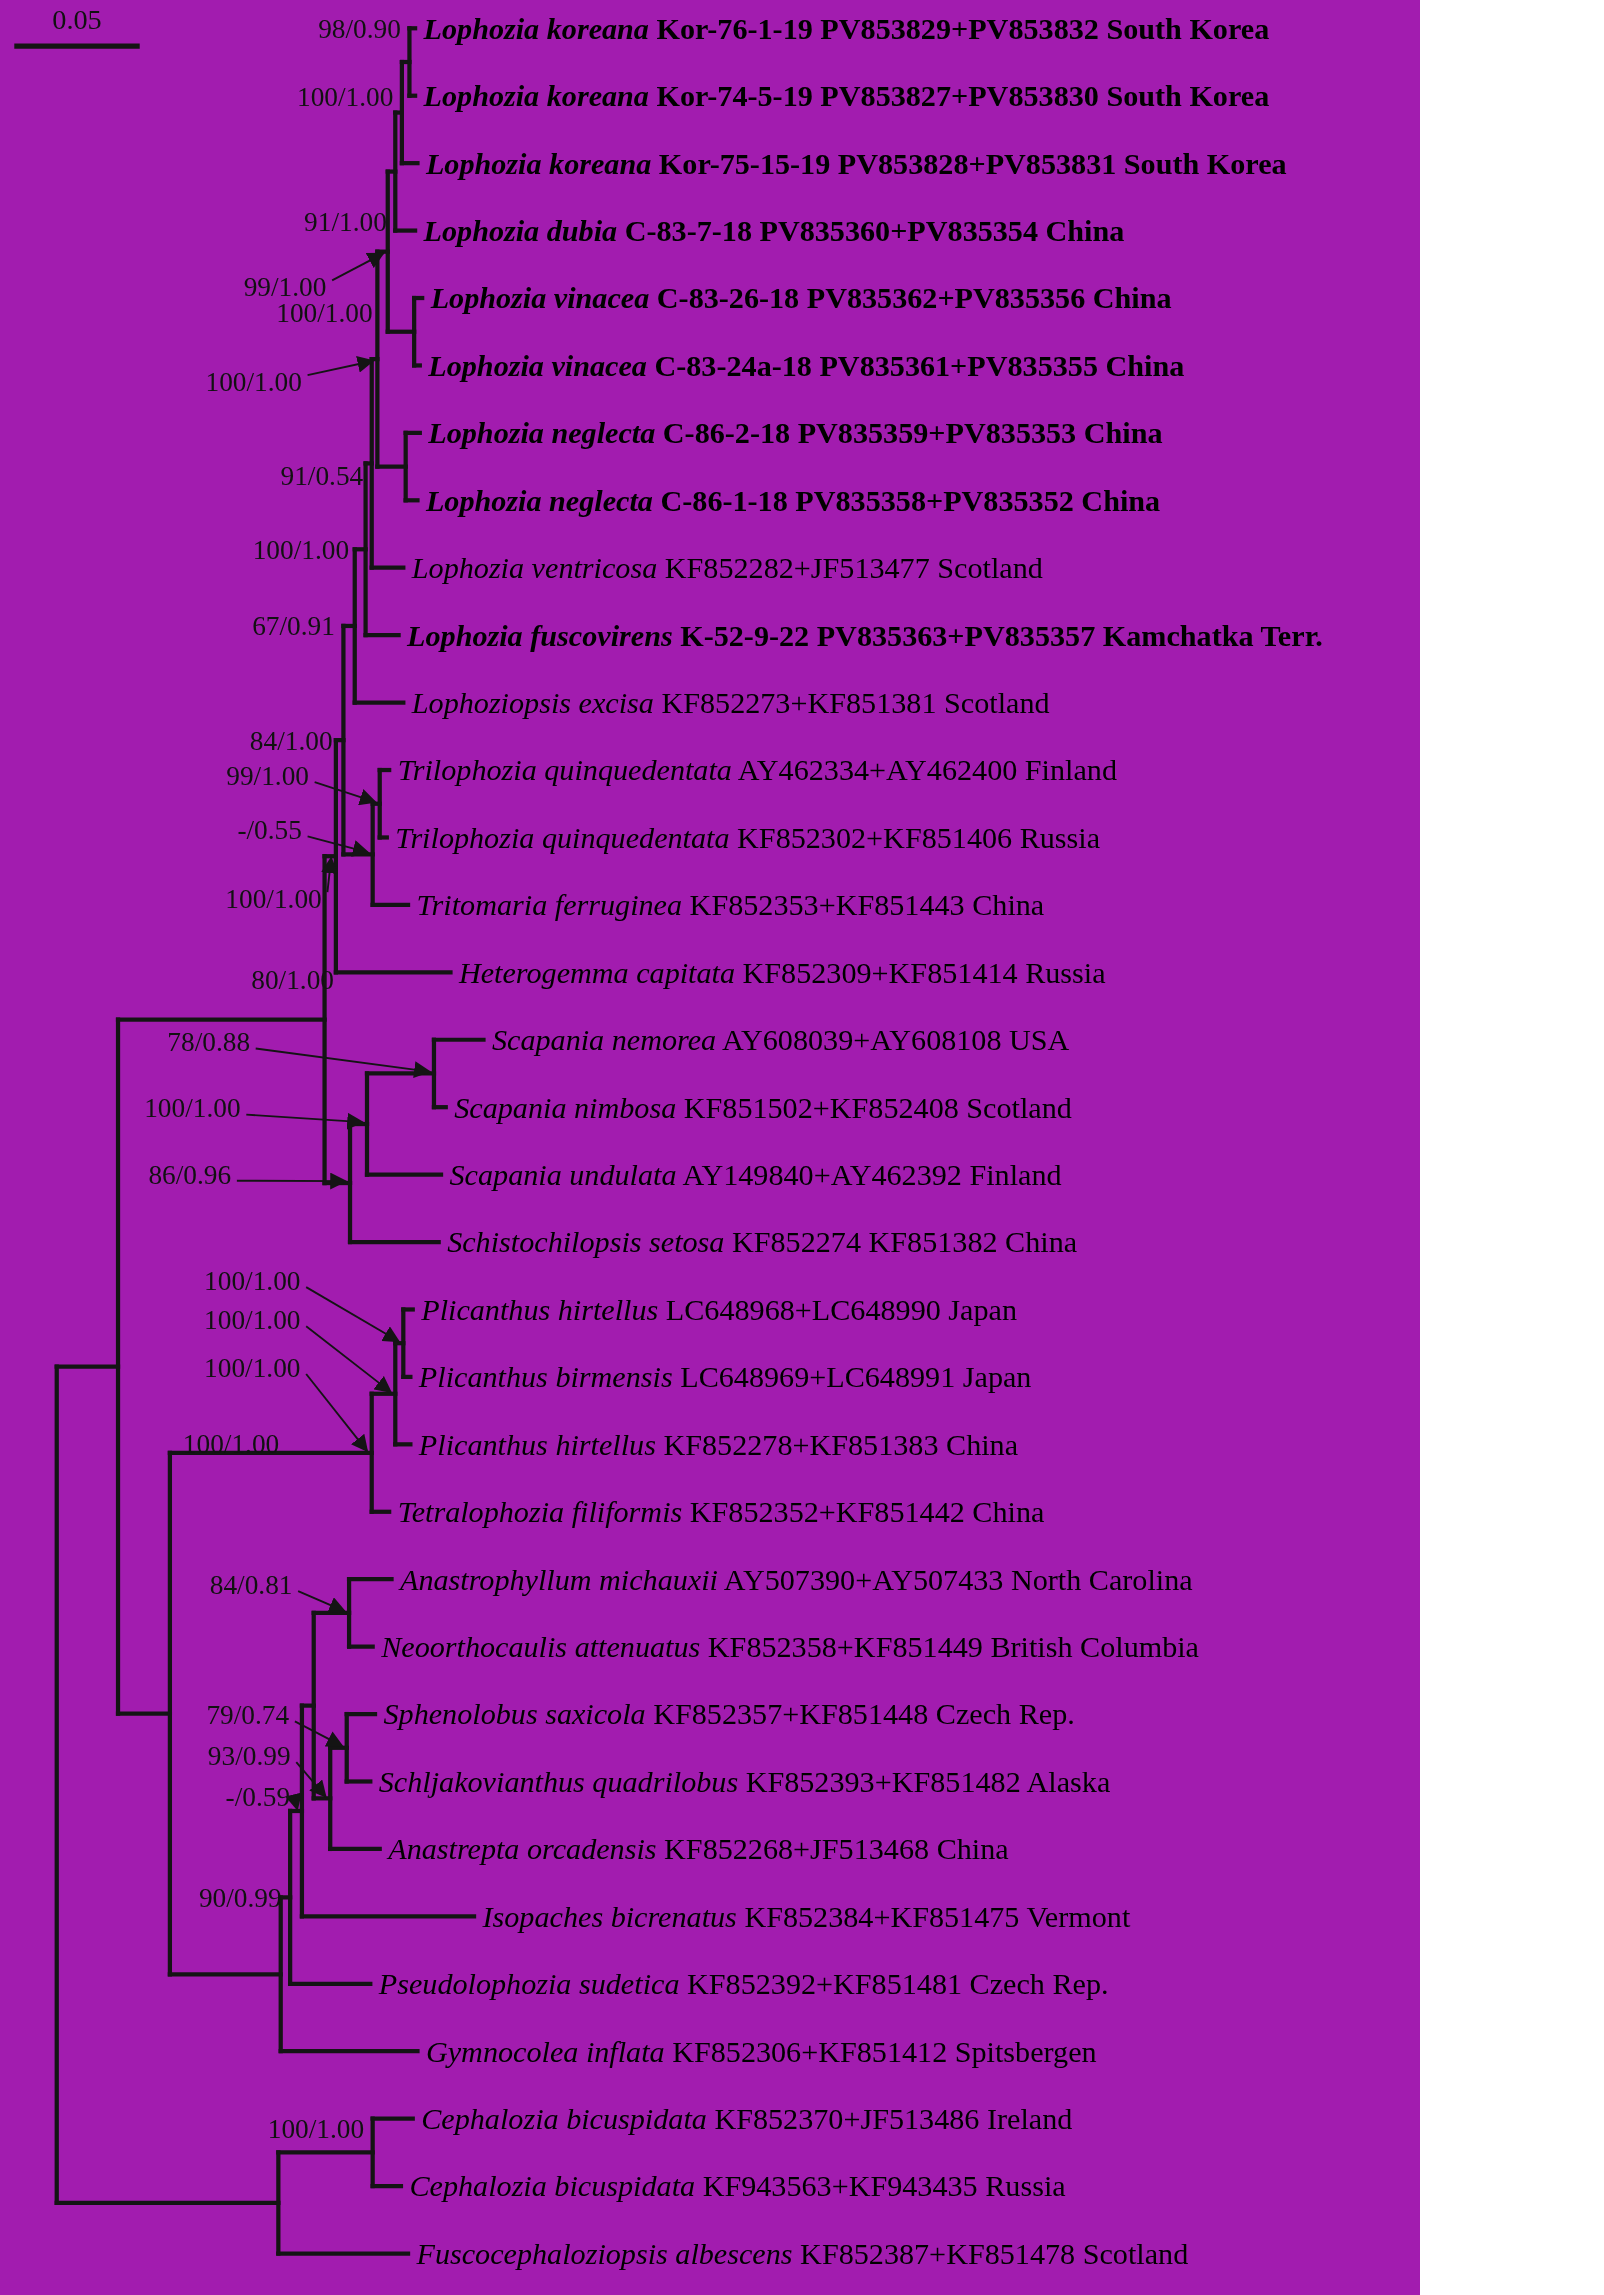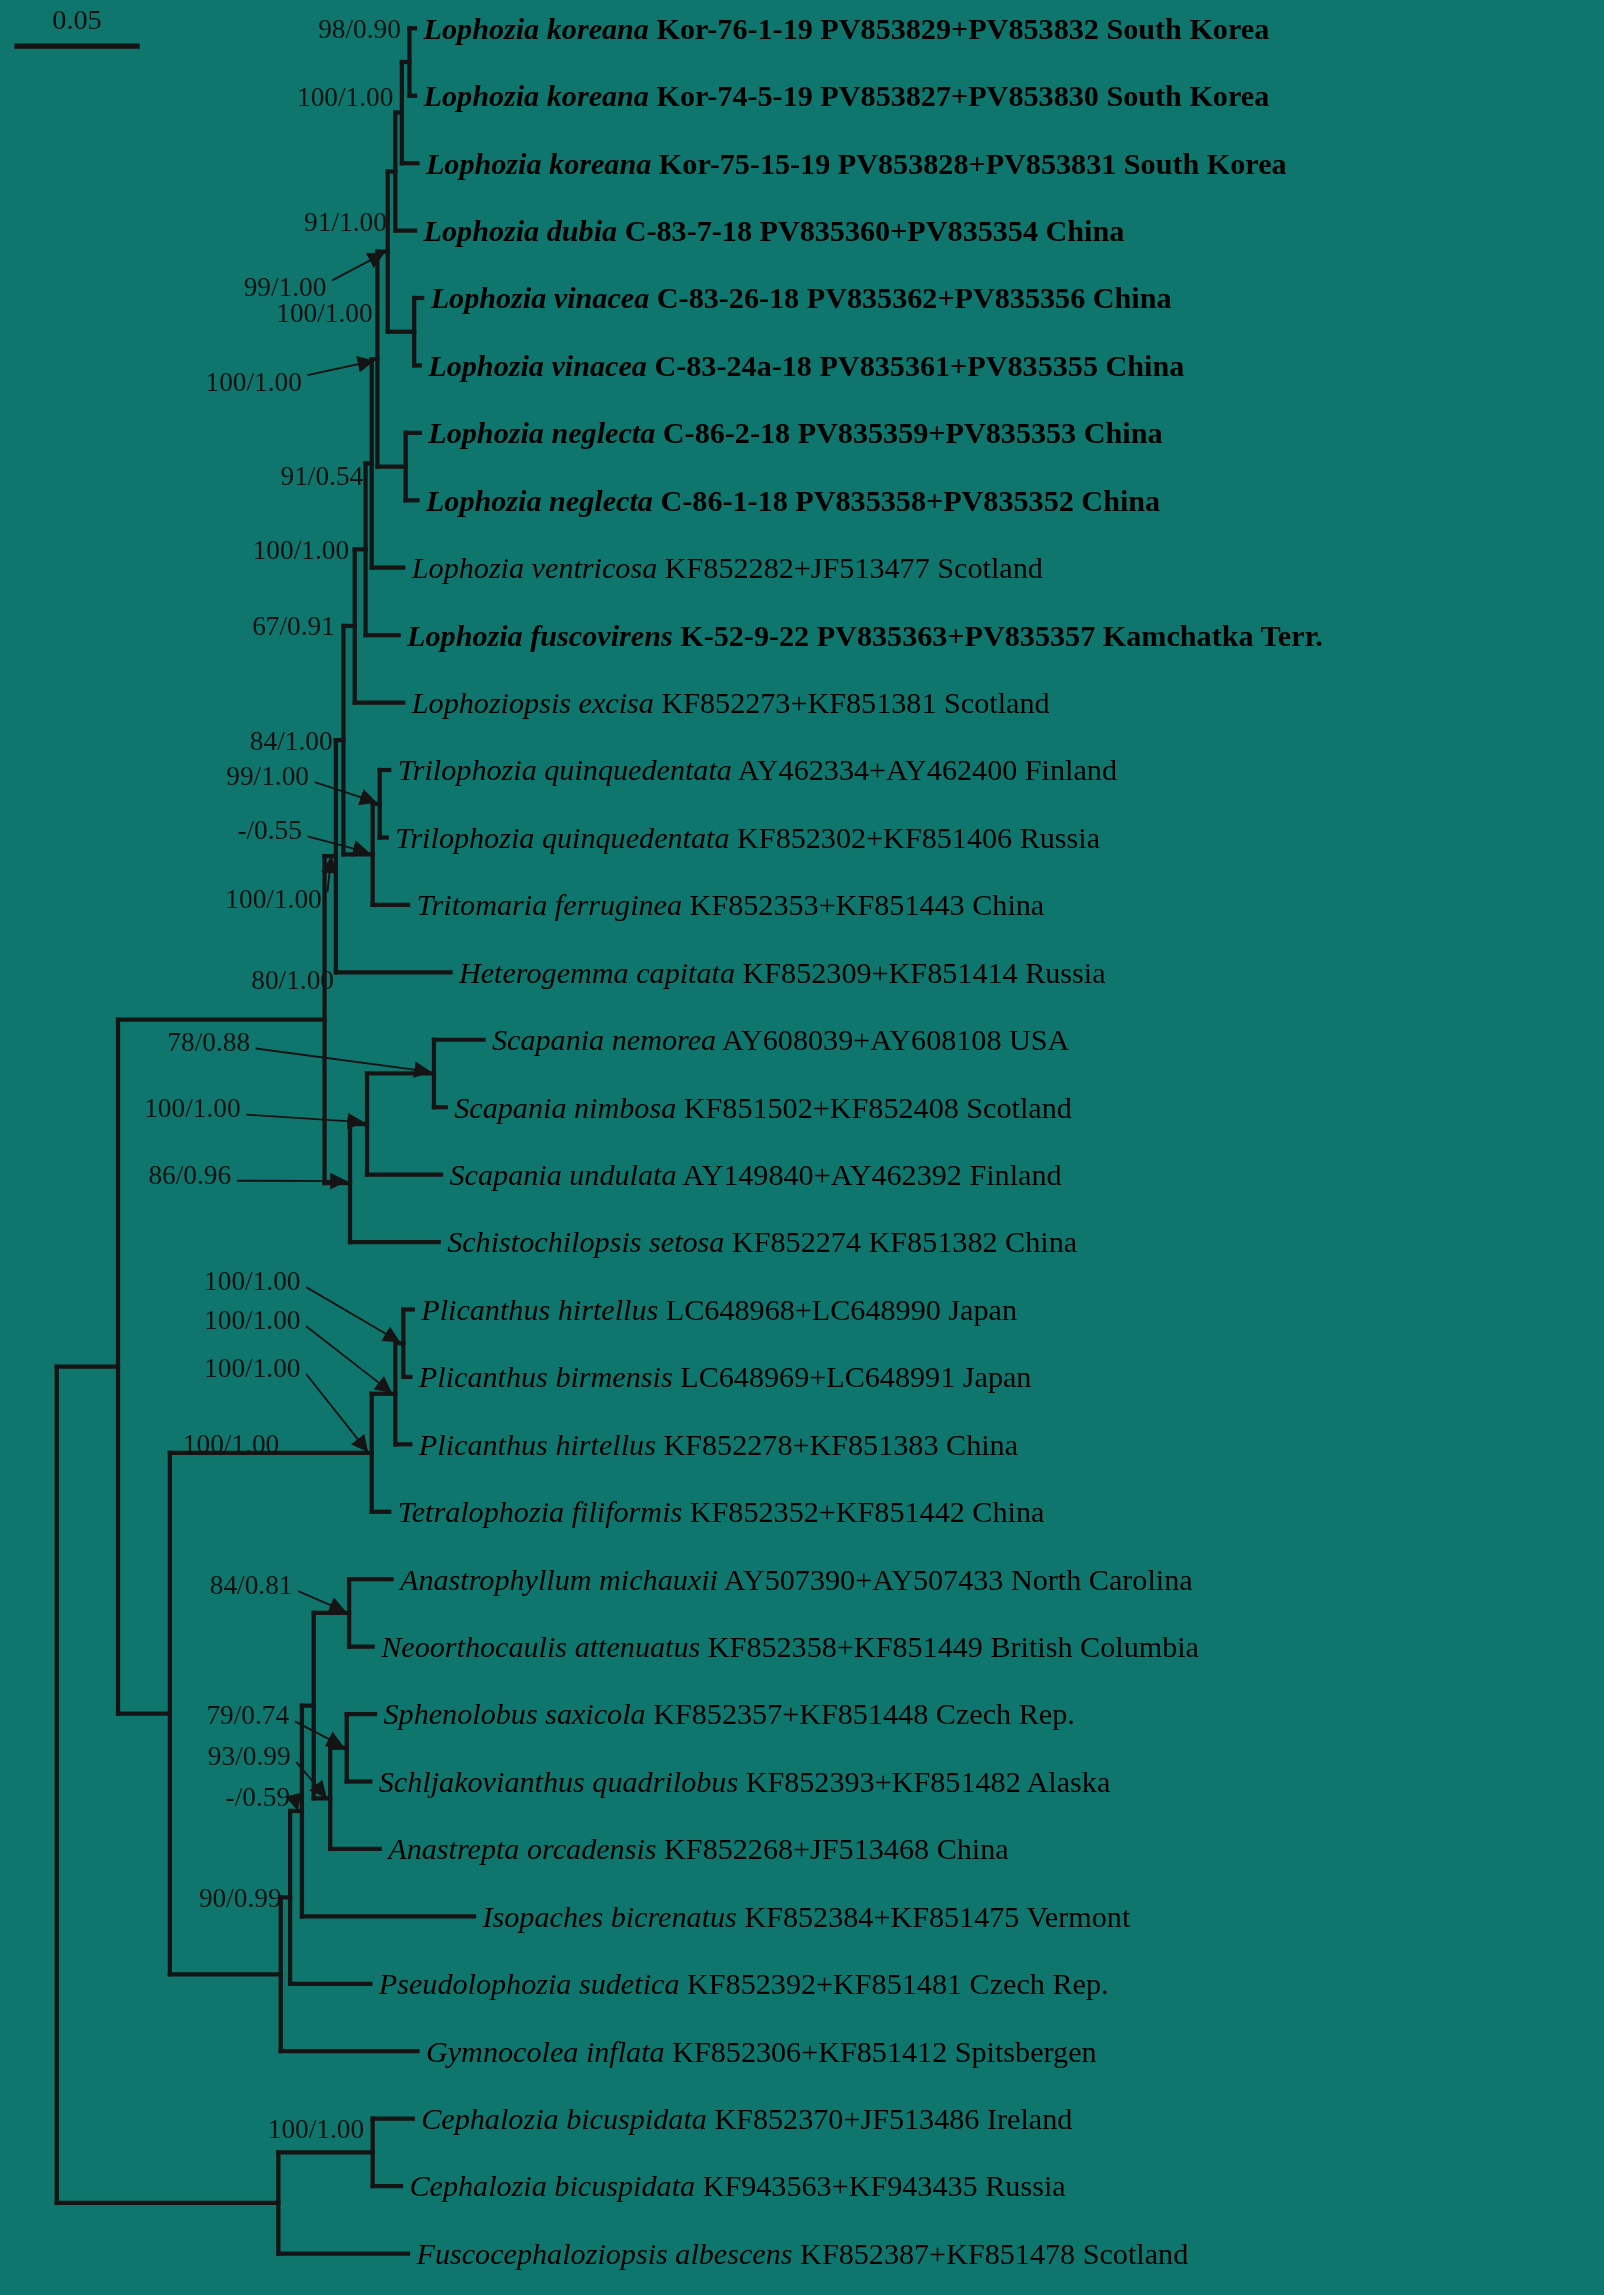--- a/index.html
+++ b/index.html
@@ -1,16 +1,16 @@
 <!DOCTYPE html>
 <html style="font-size:7.5px"><head>
 <meta charset="utf-8">
 <style>
   html,body{margin:0;padding:0;background:#ffffff;}
-  .page{position:relative;width:1604px;height:2295px;background:#0f766e;overflow:hidden;}
+  .page{position:relative;width:1420px;height:2295px;background:#a21caf;overflow:hidden;}
   svg{position:absolute;left:0;top:0;}
   .branch{stroke:#141414;stroke-width:9;stroke-linecap:square;fill:none;}
   .scalebar{stroke:#141414;stroke-width:11;stroke-linecap:butt;}
   .arrow{stroke:#141414;stroke-width:4;fill:none;}
   .tip{font-family:"Liberation Serif","DejaVu Serif",serif;font-size:64px;fill:#000000;}
   .tip .sp{font-style:italic;}
   .tip.bold{font-weight:bold;}
   .sup{font-family:"Liberation Serif","DejaVu Serif",serif;font-size:58px;fill:#111111;}
   .scale-label{font-family:"Liberation Serif","DejaVu Serif",serif;font-size:60px;fill:#111111;}
 </style>

